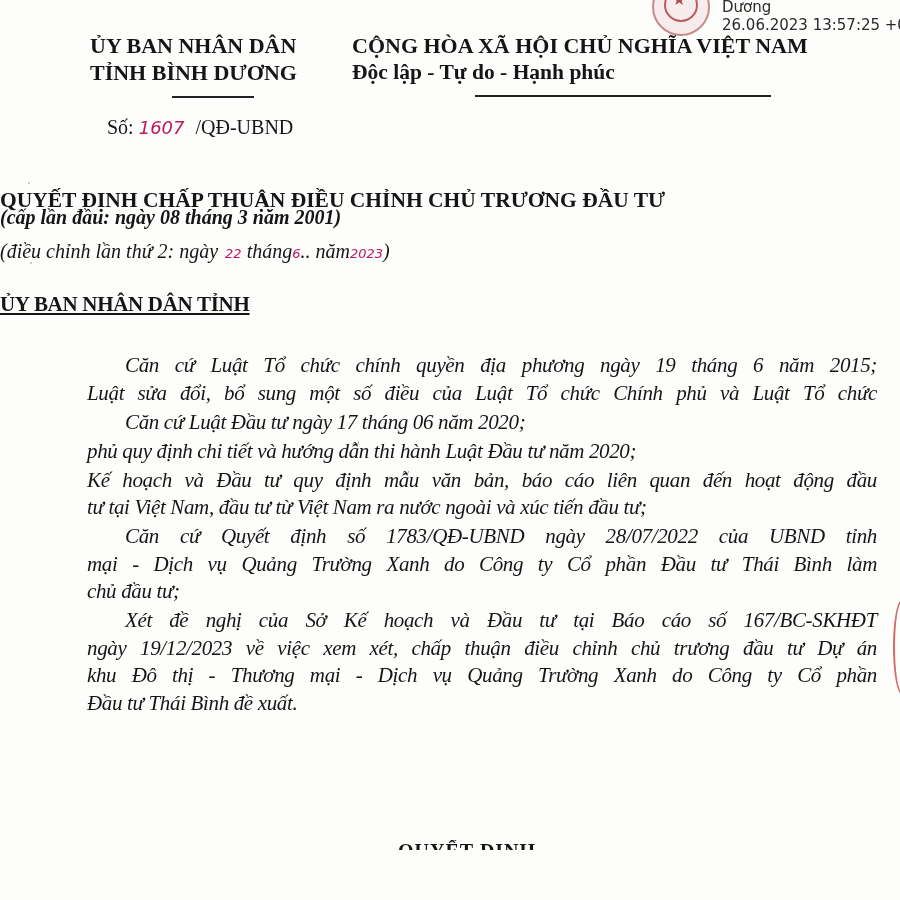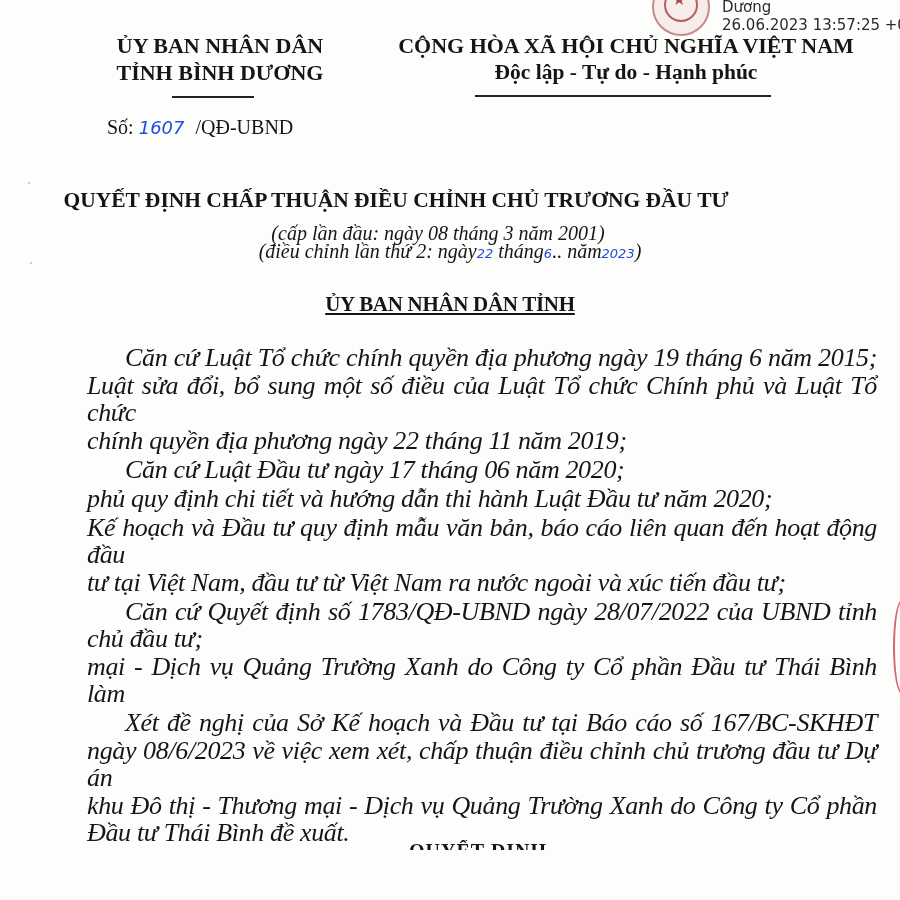--- a/index.html
+++ b/index.html
@@ -6,21 +6,21 @@
   body {
     width: 900px; height: 900px; overflow: hidden;
     background: #fdfdfc;
     font-family: "Liberation Serif", "DejaVu Serif", serif;
     color: #151515;
     position: relative;
   }
   .abs { position: absolute; }
   .bold { font-weight: bold; }
   .ital { font-style: italic; }
-  .center { text-align: center; }
+  .center { }
 
   
   .seal {
     position: absolute; left: 652px; top: -22px;
     width: 58px; height: 58px; border-radius: 50%;
     border: 2px solid #c98a8a; background: #f6ecec;
     box-sizing: border-box;
   }
   .seal-inner {
     position: absolute; left: 10px; top: 8px; width: 34px; height: 34px;
@@ -33,30 +33,30 @@
   .sig-text {
     position: absolute; left: 722px; font-family: "DejaVu Sans", sans-serif;
     font-size: 15px; color: #2a2a2a; white-space: nowrap;
   }
 
   .header-left { left: 90px; top: 32px; width: 260px; font-size: 22px; line-height: 27px; }
   .header-right { left: 352px; top: 32px; width: 548px; font-size: 22px; line-height: 27px; }
   .uline { position: absolute; height: 2px; background: #222; }
 
   .so-line { left: 107px; top: 116px; font-size: 20px; }
-  .handwrite { color: #1d4ed8; font-style: italic; font-family: "DejaVu Sans", sans-serif; font-size: 18px; }
+  .handwrite { color: #be185d; font-style: italic; font-family: "DejaVu Sans", sans-serif; font-size: 18px; }
 
   .title { left: 0; width: 792px; top: 188px; font-size: 21.5px; }
-  .sub1 { left: 0; width: 876px; top: 222px; font-size: 20px; }
+  .sub1 { left: 0; width: 876px; top: 206px; font-size: 20px; font-weight: bold; }
   .sub2 { left: 0; width: 900px; top: 240px; font-size: 20px; }
   .ubnd { left: 0; width: 900px; top: 292px; font-size: 21px; letter-spacing: -0.3px; text-decoration: underline; }
 
   .body-text {
-    left: 87px; width: 790px; top: 344px;
-    font-size: 26px; line-height: 27.5px; font-style: italic;
+    left: 87px; width: 790px; top: 352px;
+    font-size: 21px; line-height: 27.5px; font-style: italic;
     text-align: justify;
     letter-spacing: -0.35px;
   }
   .para { text-indent: 38px; margin: 0 0 1.6px 0; }
   .line { display: block; text-align: justify; text-align-last: justify; }
   .line.last { text-align-last: left; }
 
   .red-mark {
     position: absolute; left: 893px; top: 600px; width: 16px; height: 90px;
     border: 2px solid #d46a6a; border-radius: 50%; border-right: none;
@@ -92,49 +92,48 @@
 
 <div class="abs so-line">
   <span>Số:</span>
   <span class="handwrite">1607</span>
   <span style="margin-left:6px;">/QĐ-UBND</span>
 </div>
 
 <div class="abs title bold center">QUYẾT ĐỊNH CHẤP THUẬN ĐIỀU CHỈNH CHỦ TRƯƠNG ĐẦU TƯ</div>
 <div class="abs sub1 ital center">(cấp lần đầu: ngày 08 tháng 3 năm 2001)</div>
 <div class="abs sub2 ital center">
-  <span>(điều chỉnh lần thứ 2: ngày</span><span class="handwrite" style="font-size:13px;">22</span><span> tháng</span><span class="handwrite" style="font-size:13px;">6</span><span>.. năm</span><span class="handwrite" style="font-size:13px;">2023</span><span>)</span>
+  <span>(điều chỉnh lần thứ 2: ngày</span><span class="handwrite" style="font-size:13px;margin-left:7px;">22</span><span> tháng</span><span class="handwrite" style="font-size:13px;">6</span><span>.. năm</span><span class="handwrite" style="font-size:13px;">2023</span><span>)</span>
 </div>
 
 <div class="abs ubnd bold center">ỦY BAN NHÂN DÂN TỈNH</div>
 
 <div class="abs body-text">
   <div class="para">
     <span class="line">Căn cứ Luật Tổ chức chính quyền địa phương ngày 19 tháng 6 năm 2015;</span>
     <span class="line" style="text-indent:0">Luật sửa đổi, bổ sung một số điều của Luật Tổ chức Chính phủ và Luật Tổ chức</span>
-    <span class="line last" style="text-indent:0">chính quyền địa phương ngày 22 tháng 11 năm 2019;</span>
   </div>
   <div class="para">
     <span class="line last">Căn cứ Luật Đầu tư ngày 17 tháng 06 năm 2020;</span>
   </div>
   <div class="para">
     <span class="line last" style="text-indent:0">phủ quy định chi tiết và hướng dẫn thi hành Luật Đầu tư năm 2020;</span>
   </div>
   <div class="para">
     <span class="line" style="text-indent:0">Kế hoạch và Đầu tư quy định mẫu văn bản, báo cáo liên quan đến hoạt động đầu</span>
     <span class="line last" style="text-indent:0">tư tại Việt Nam, đầu tư từ Việt Nam ra nước ngoài và xúc tiến đầu tư;</span>
   </div>
   <div class="para">
     <span class="line">Căn cứ Quyết định số 1783/QĐ-UBND ngày 28/07/2022 của UBND tỉnh</span>
+    <span class="line" style="text-indent:0">mại - Dịch vụ Quảng Trường Xanh do Công ty Cổ phần Đầu tư Thái Bình làm</span>
     <span class="line last" style="text-indent:0">chủ đầu tư;</span>
-    <span class="line" style="text-indent:0">mại - Dịch vụ Quảng Trường Xanh do Công ty Cổ phần Đầu tư Thái Bình làm</span>
   </div>
   <div class="para">
     <span class="line">Xét đề nghị của Sở Kế hoạch và Đầu tư tại Báo cáo số 167/BC-SKHĐT</span>
-    <span class="line" style="text-indent:0">ngày 08/6/2023 về việc xem xét, chấp thuận điều chỉnh chủ trương đầu tư Dự án</span>
+    <span class="line" style="text-indent:0">ngày 19/12/2023 về việc xem xét, chấp thuận điều chỉnh chủ trương đầu tư Dự án</span>
     <span class="line" style="text-indent:0">khu Đô thị - Thương mại - Dịch vụ Quảng Trường Xanh do Công ty Cổ phần</span>
     <span class="line last" style="text-indent:0">Đầu tư Thái Bình đề xuất.</span>
   </div>
 </div>
 
 <div class="red-mark"></div>
 
 <div class="abs cut-title center">
   <span>QUYẾT ĐỊNH</span>
 </div>

